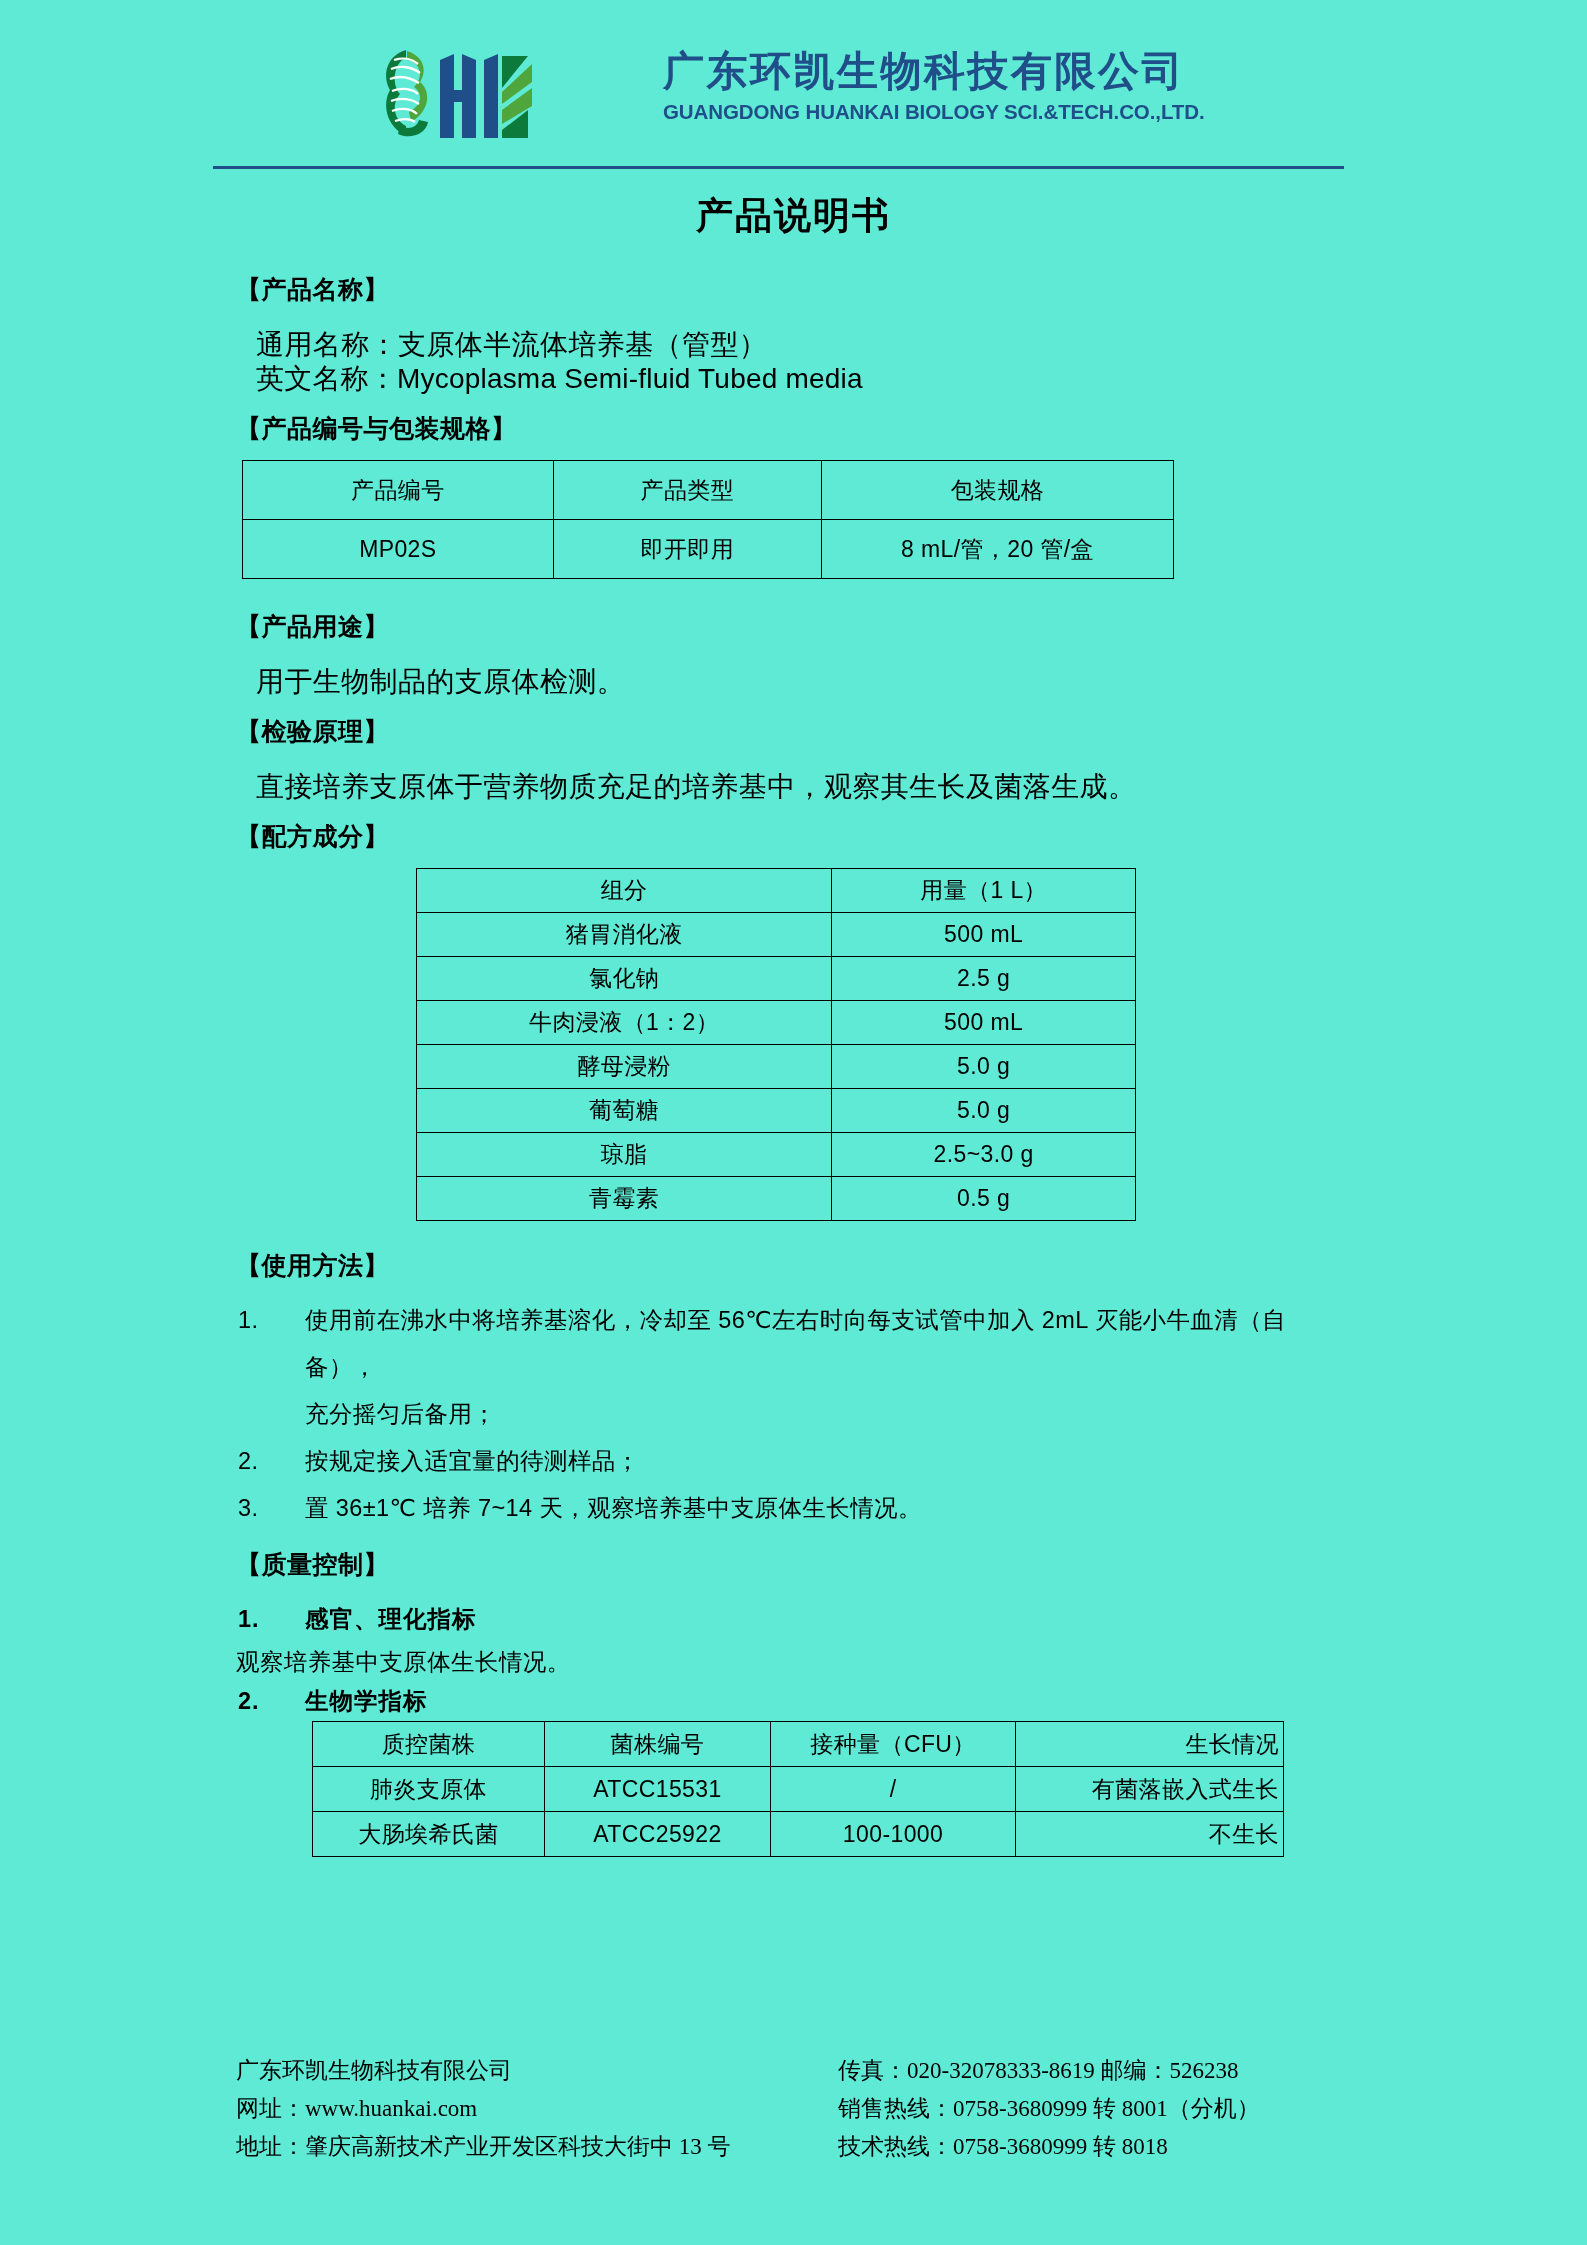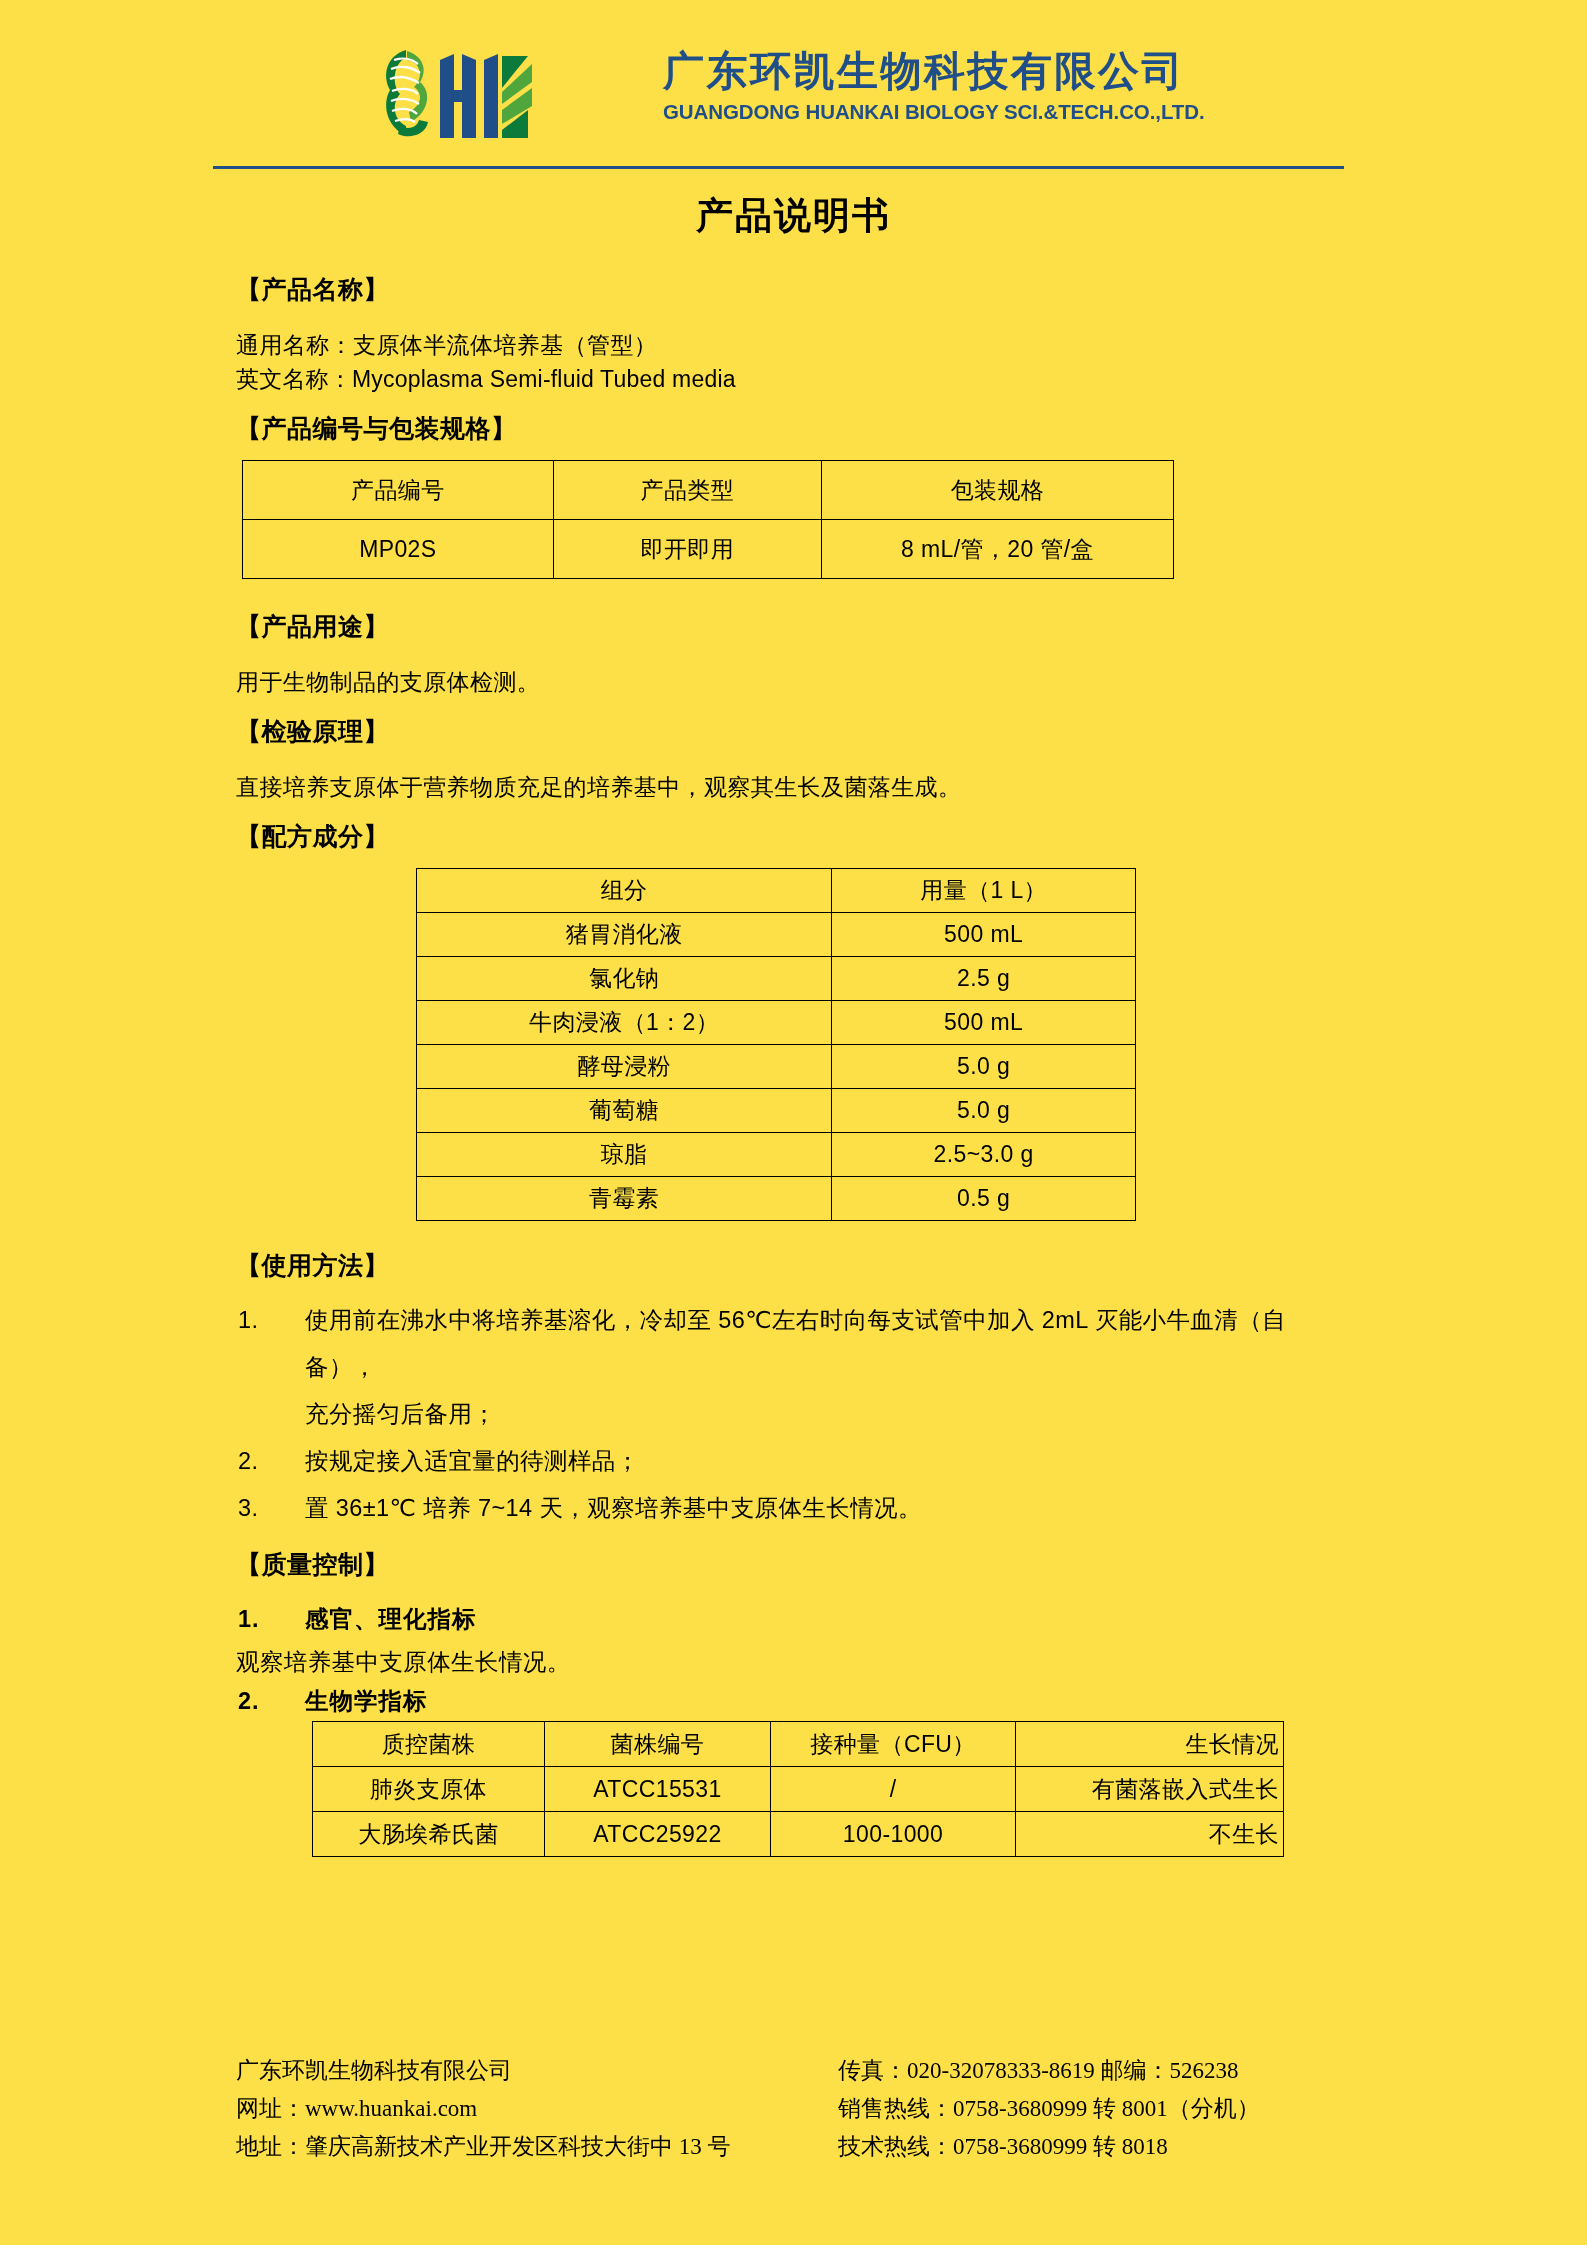--- a/index.html
+++ b/index.html
@@ -10,21 +10,21 @@
   }
   body {
     font-family: "Liberation Sans", "DejaVu Sans", sans-serif;
     color: #000000;
     -webkit-font-smoothing: antialiased;
   }
   .page {
     position: relative;
     width: 1587px;
     height: 2245px;
-    background: #fde047;
+    background: #5eead4;
     overflow: hidden;
     box-sizing: border-box;
   }
 
   
   .header {
     position: absolute;
     left: 0;
     top: 0;
     width: 1587px;
@@ -97,24 +97,25 @@
   .section-head {
     font-family: "Liberation Sans", "DejaVu Sans", sans-serif;
     font-weight: bold;
     font-size: 25px;
     letter-spacing: 0.5px;
     color: #000000;
     line-height: 34px;
   }
   .para {
     font-family: "Liberation Sans", "DejaVu Sans", sans-serif;
-    font-size: 23px;
+    font-size: 28px;
     color: #000000;
     line-height: 34px;
     letter-spacing: 0.4px;
+    margin-left: 20px;
   }
   .para-en { letter-spacing: 0.2px; }
 
   .gap-a { height: 22px; }
   .gap-b { height: 15px; }
   .gap-c { height: 30px; }
   .gap-d { height: 27px; }
 
   
   table {

